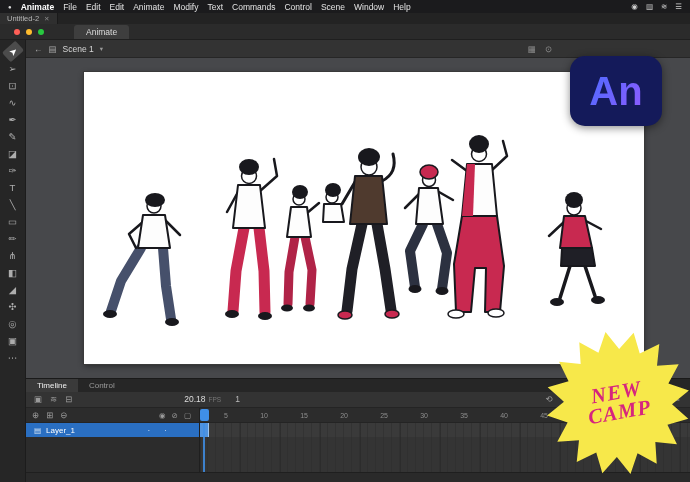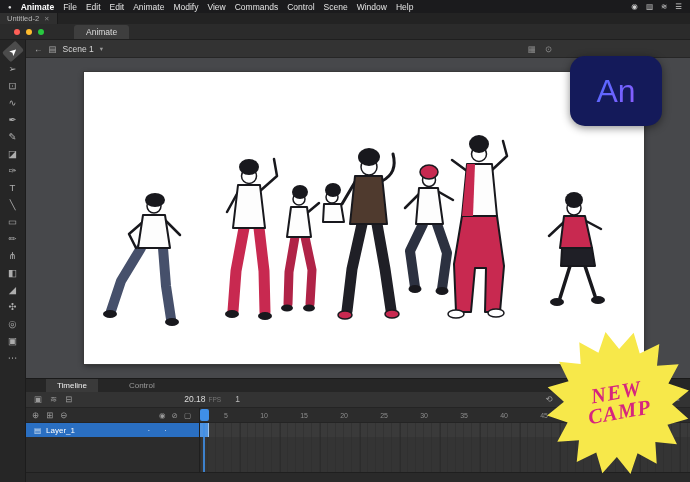--- a/index.html
+++ b/index.html
@@ -60,21 +60,21 @@
   
   .pasteboard { height:320px; background:#47484b; position:relative; }
   .stage-canvas {
     position:absolute; left:58px; top:14px; width:560px; height:292px;
     background:#ffffff; box-shadow:0 0 0 1px #3a3a3a, 0 2px 6px rgba(0,0,0,.45);
   }
   .stage-canvas svg { display:block; width:100%; height:100%; }
   
   .timeline { height:104px; background:#2c2c2c; border-top:1px solid #1a1a1a; display:flex; flex-direction:column; }
   .tl-tabs { height:13px; background:#262626; display:flex; align-items:stretch; }
-  .tl-tab { padding:0 11px; font-size:8px; color:#9a9a9a; display:flex; align-items:center;margin-left:20px; }
+  .tl-tab { padding:0 11px; font-size:8px; color:#9a9a9a; display:flex; align-items:center; }
   .tl-tab.active { background:#3a3a3a; color:#efefef; }
   .tl-controls {
     height:17px; background:#333; border-bottom:1px solid #242424;
     display:flex; align-items:center; font-size:9px; color:#9a9a9a;
   }
   .grp { display:flex; align-items:center; gap:8px; }
   .grp .icn { font-size:8.5px; color:#9a9a9a; }
   .tl-controls .grp.left { padding-left:8px; }
   .fps { margin-left:112px; display:flex; align-items:baseline; }
   .fps-value { color:#ddd; font-size:8.5px; }
@@ -118,21 +118,21 @@
   .playhead-line { position:absolute; left:3px; top:15px; bottom:0; width:2px; background:rgba(63,143,232,.85); z-index:2; }
   .tl-statusbar { height:10px; background:#2a2a2a; border-top:1px solid #1f1f1f; }
   
   .an-logo {
     position:absolute; left:570px; top:56px; width:92px; height:70px;
     background:#141a5a; border-radius:15px;
     display:flex; align-items:center; justify-content:center;
     box-shadow:0 2px 8px rgba(0,0,0,.45); z-index:10;
   }
   .an-logo span {
-    font-size:32px; font-weight:normal; color:#6f74ff;
+    font-size:40px; font-weight:bold; color:#6f74ff;
     background:linear-gradient(120deg,#4d6bff,#8e5bff);
     -webkit-background-clip:text; background-clip:text; -webkit-text-fill-color:transparent;
   }
   .badge {
     position:absolute; left:543px; top:328px; width:150px; height:150px;
     transform:rotate(-10deg); z-index:11;
   }
   .badge svg { position:absolute; inset:0; }
   .badge-text {
     position:absolute; inset:0; display:flex; flex-direction:column;
@@ -148,21 +148,21 @@
 
   <div class="menubar" data-name="menubar">
     <span class="apple" data-name="apple-icon">●</span>
     <div class="menu-items" data-name="menubar-items">
         <span class="menu-item appname" data-name="menu-item-animate">Animate</span>
         <span class="menu-item" data-name="menu-item-file">File</span>
         <span class="menu-item" data-name="menu-item-edit">Edit</span>
         <span class="menu-item" data-name="menu-item-view">Edit</span>
         <span class="menu-item" data-name="menu-item-insert">Animate</span>
         <span class="menu-item" data-name="menu-item-modify">Modify</span>
-        <span class="menu-item" data-name="menu-item-text">View</span>
+        <span class="menu-item" data-name="menu-item-text">Text</span>
         <span class="menu-item" data-name="menu-item-commands">Commands</span>
         <span class="menu-item" data-name="menu-item-control">Control</span>
         <span class="menu-item" data-name="menu-item-debug">Scene</span>
         <span class="menu-item" data-name="menu-item-window">Window</span>
         <span class="menu-item" data-name="menu-item-help">Help</span>
       </div>
     <div class="mb-status" data-name="menubar-status">
         <span class="icn" data-name="screen-record-icon">◉</span>
         <span class="icn" data-name="display-icon">▥</span>
         <span class="icn" data-name="wifi-icon">≋</span>

